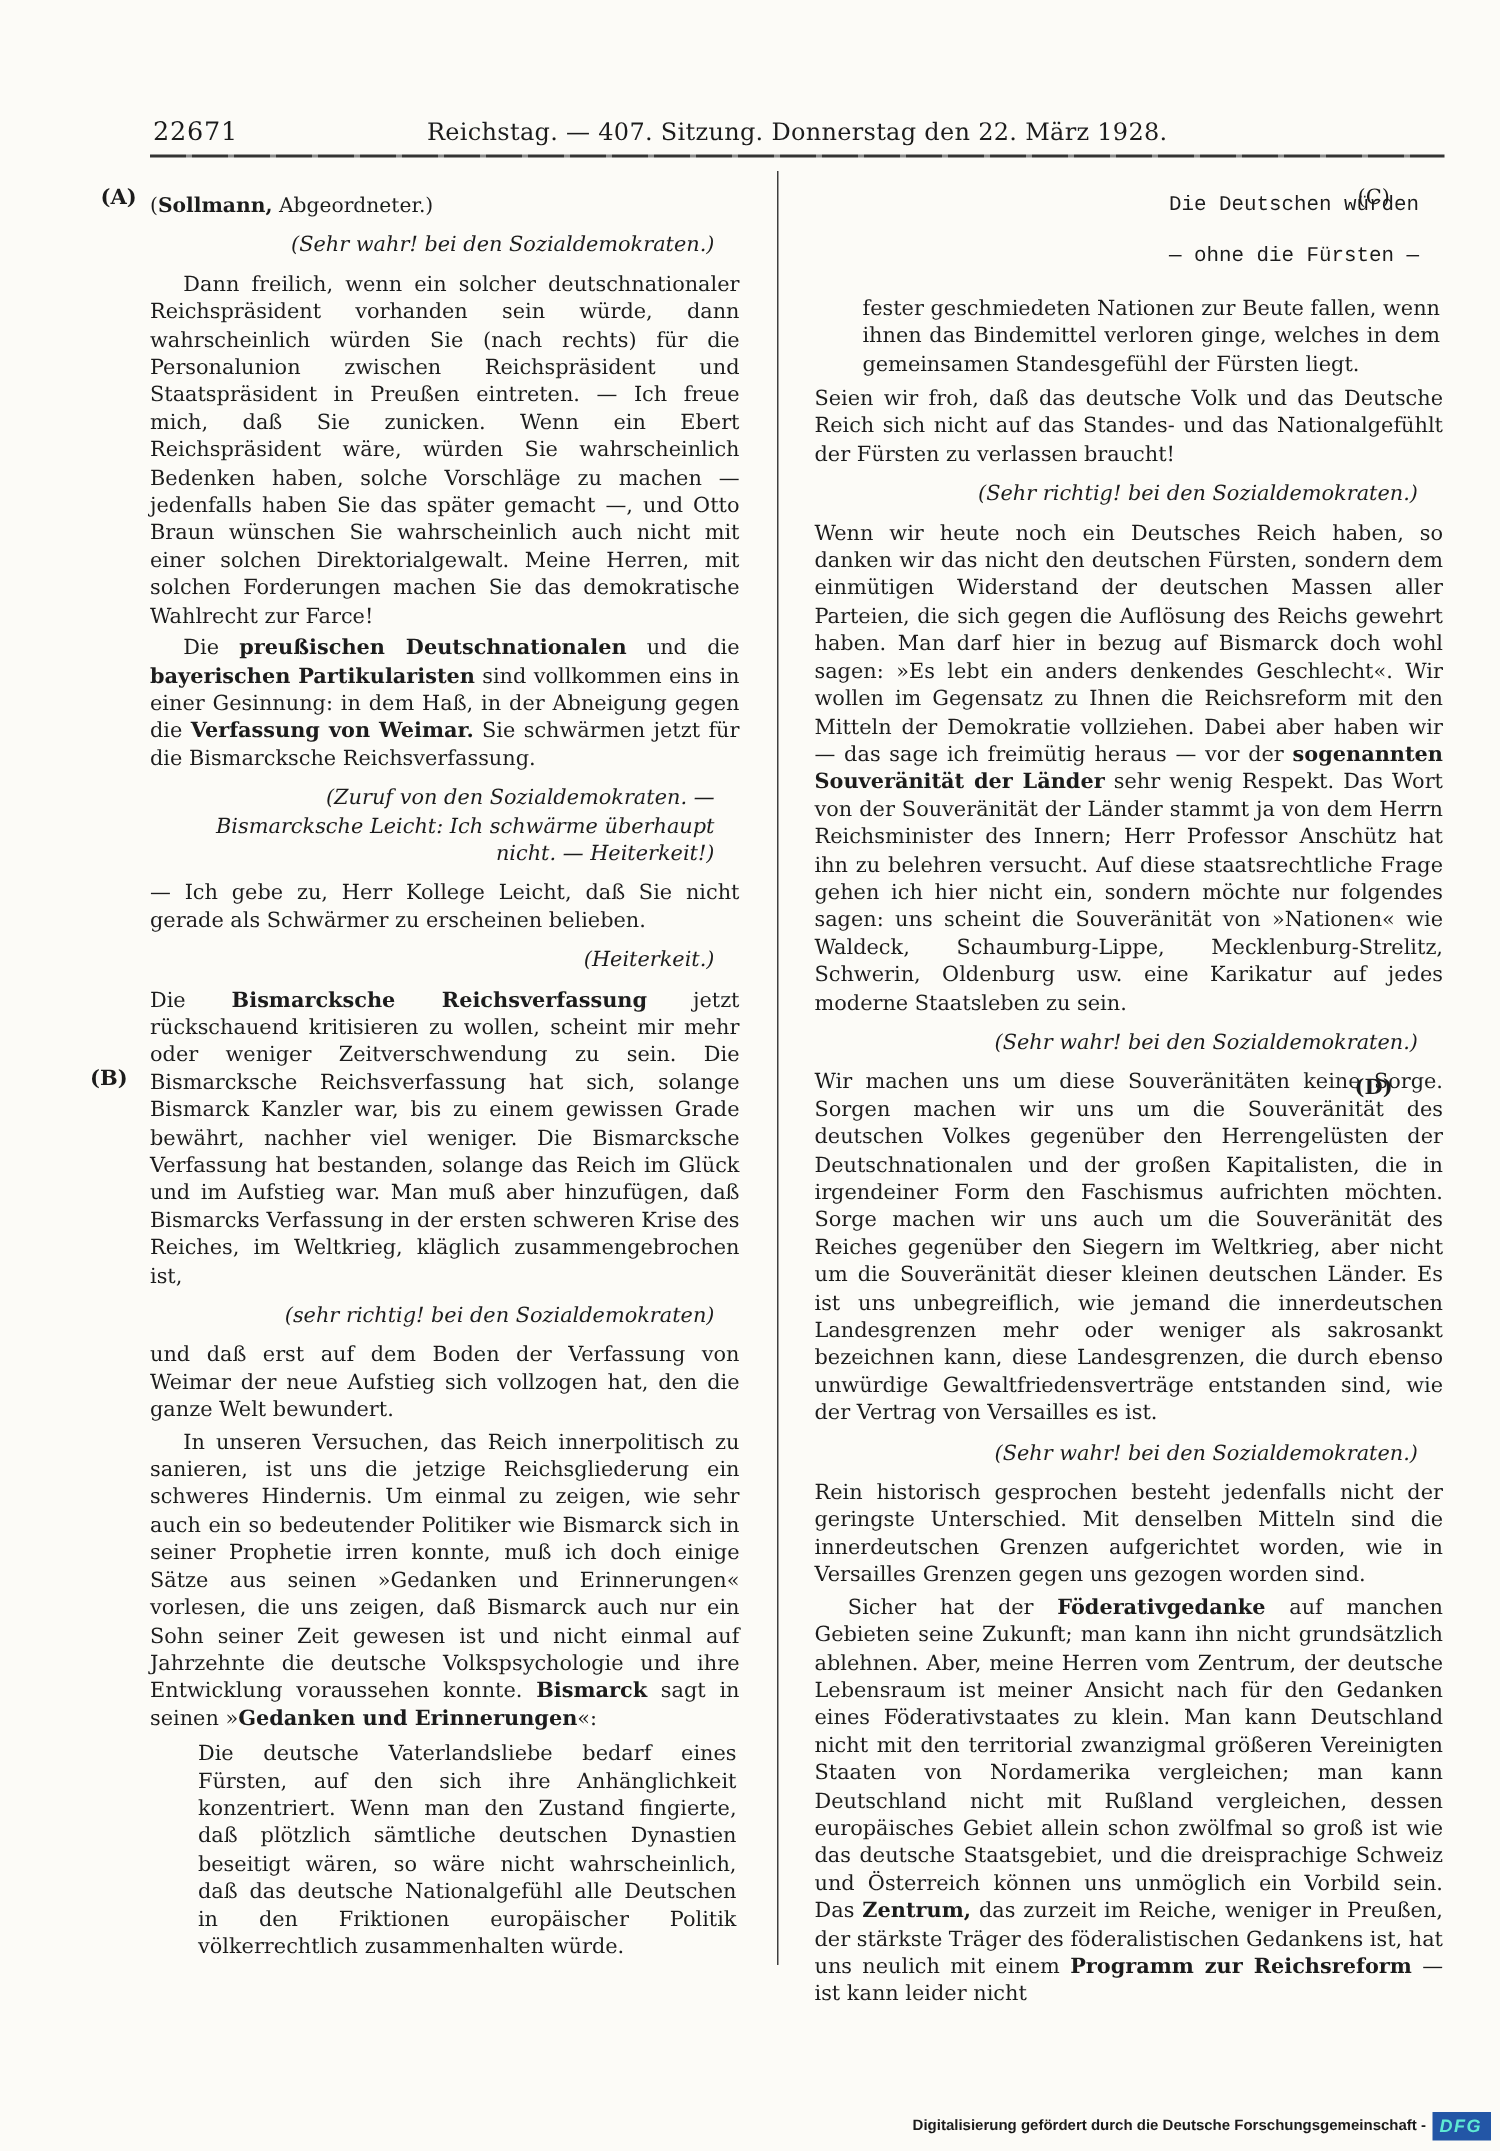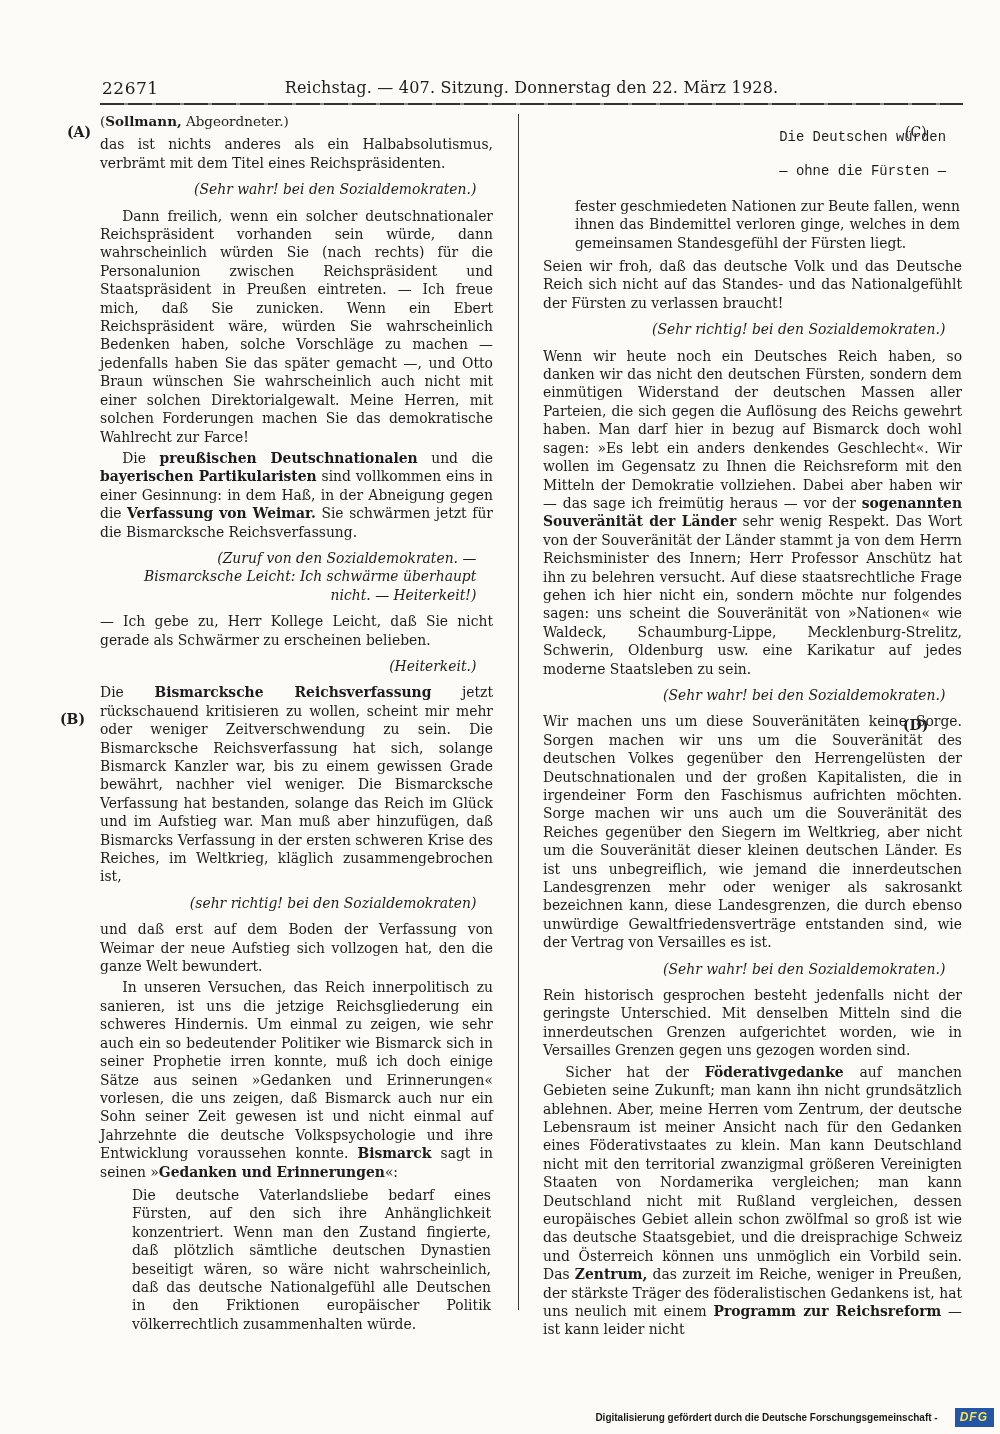--- a/index.html
+++ b/index.html
@@ -72,21 +72,21 @@
   }
   .col-left  { width: 393px; }
   .col-right { width: 419px; }
   .divider {
     width: 1px;
     background: #3e3e3e;
     height: 1196px;
     margin: 2px 24px 0 25px;
   }
   
-  .block { margin: 0 0 2px 0; }
+  .block { margin: 16px 0 2px 0; }
   .block.speaker {
     text-align: left;
     font-size: 13.5px;
     margin-bottom: 5px;
   }
   .block.p { margin-top: 3px; }
   .block.p.indent { text-indent: 1.6em; }
   .block.center {
     text-align: right;
     margin: 8px 0;
@@ -113,23 +113,23 @@
     align-items: center;
     font-family: "Liberation Sans", sans-serif;
   }
   .footer-credit {
     font-size: 10px;
     font-weight: bold;
     color: #1a1a1a;
   }
   .dfg-logo {
     display: inline-block;
-    margin-left: 17px;
+    margin-left: 4px;
     background: #2356a6;
-    color: #fde047;
+    color: #5eead4;
     font-size: 12px;
     font-weight: bold;
     font-style: italic;
     letter-spacing: 1px;
     padding: 2px 6px 3px 5px;
   }
 </style>
 </head>
 <body>
 
@@ -142,21 +142,20 @@
   <div class="header-rule"></div>
 
   <div class="marker" id="marker-a">(A)</div>
   <div class="marker" id="marker-b">(B)</div>
   <div class="marker" id="marker-c">(C)</div>
   <div class="marker" id="marker-d">(D)</div>
 
   <div class="columns">
     <div class="col col-left" id="col-left">
         <div class="block speaker"><span>(</span><span class="bold">Sollmann,</span><span> Abgeordneter.)</span></div>
-        <div class="block p"><span>das ist nichts anderes als ein Halbabsolutismus, verbrämt mit dem Titel eines Reichspräsidenten.</span></div>
         <div class="block center"><span>(Sehr wahr! bei den Sozialdemokraten.)</span></div>
         <div class="block p indent"><span>Dann freilich, wenn ein solcher deutschnationaler Reichspräsident vorhanden sein würde, dann wahrscheinlich würden Sie (nach rechts) für die Personalunion zwischen Reichspräsident und Staatspräsident in Preußen eintreten. — Ich freue mich, daß Sie zunicken. Wenn ein Ebert Reichspräsident wäre, würden Sie wahrscheinlich Bedenken haben, solche Vorschläge zu machen — jedenfalls haben Sie das später gemacht —, und Otto Braun wünschen Sie wahrscheinlich auch nicht mit einer solchen Direktorialgewalt. Meine Herren, mit solchen Forderungen machen Sie das demokratische Wahlrecht zur Farce!</span></div>
         <div class="block p indent"><span>Die </span><span class="bold">preußischen Deutschnationalen</span><span> und die </span><span class="bold">bayerischen Partikularisten</span><span> sind vollkommen eins in einer Gesinnung: in dem Haß, in der Abneigung gegen die </span><span class="bold">Verfassung von Weimar.</span><span> Sie schwärmen jetzt für die Bismarcksche Reichsverfassung.</span></div>
         <div class="block center"><span>(Zuruf von den Sozialdemokraten. — Bismarcksche Leicht: Ich schwärme überhaupt nicht. — Heiterkeit!)</span></div>
         <div class="block p"><span>— Ich gebe zu, Herr Kollege Leicht, daß Sie nicht gerade als Schwärmer zu erscheinen belieben.</span></div>
         <div class="block center"><span>(Heiterkeit.)</span></div>
         <div class="block p"><span>Die </span><span class="bold">Bismarcksche Reichsverfassung</span><span> jetzt rückschauend kritisieren zu wollen, scheint mir mehr oder weniger Zeitverschwendung zu sein. Die Bismarcksche Reichsverfassung hat sich, solange Bismarck Kanzler war, bis zu einem gewissen Grade bewährt, nachher viel weniger. Die Bismarcksche Verfassung hat bestanden, solange das Reich im Glück und im Aufstieg war. Man muß aber hinzufügen, daß Bismarcks Verfassung in der ersten schweren Krise des Reiches, im Weltkrieg, kläglich zusammengebrochen ist,</span></div>
         <div class="block center"><span>(sehr richtig! bei den Sozialdemokraten)</span></div>
         <div class="block p"><span>und daß erst auf dem Boden der Verfassung von Weimar der neue Aufstieg sich vollzogen hat, den die ganze Welt bewundert.</span></div>
         <div class="block p indent"><span>In unseren Versuchen, das Reich innerpolitisch zu sanieren, ist uns die jetzige Reichsgliederung ein schweres Hindernis. Um einmal zu zeigen, wie sehr auch ein so bedeutender Politiker wie Bismarck sich in seiner Prophetie irren konnte, muß ich doch einige Sätze aus seinen »Gedanken und Erinnerungen« vorlesen, die uns zeigen, daß Bismarck auch nur ein Sohn seiner Zeit gewesen ist und nicht einmal auf Jahrzehnte die deutsche Volkspsychologie und ihre Entwicklung voraussehen konnte. </span><span class="bold">Bismarck</span><span> sagt in seinen »</span><span class="bold">Gedanken und Erinnerungen</span><span>«:</span></div>

